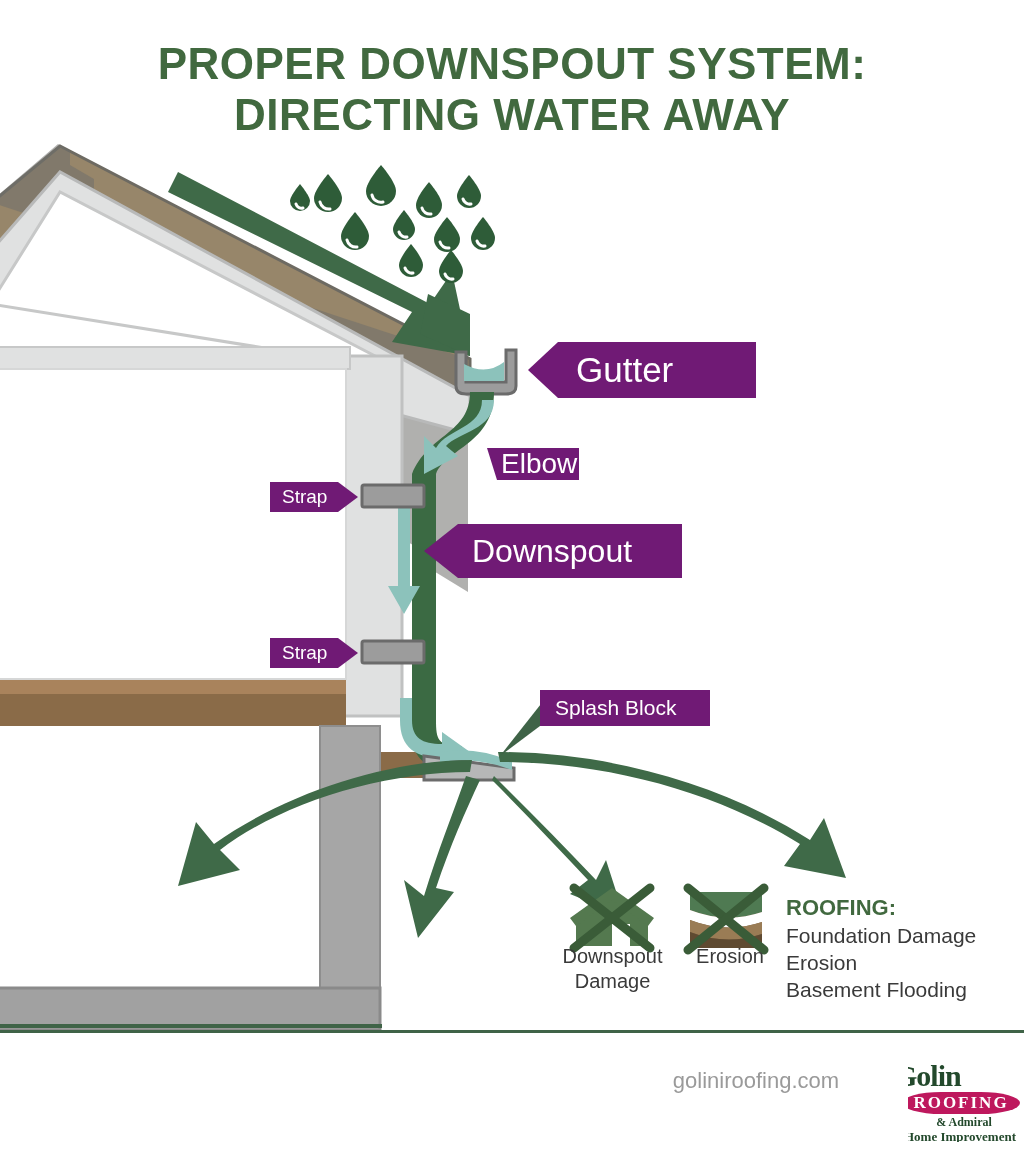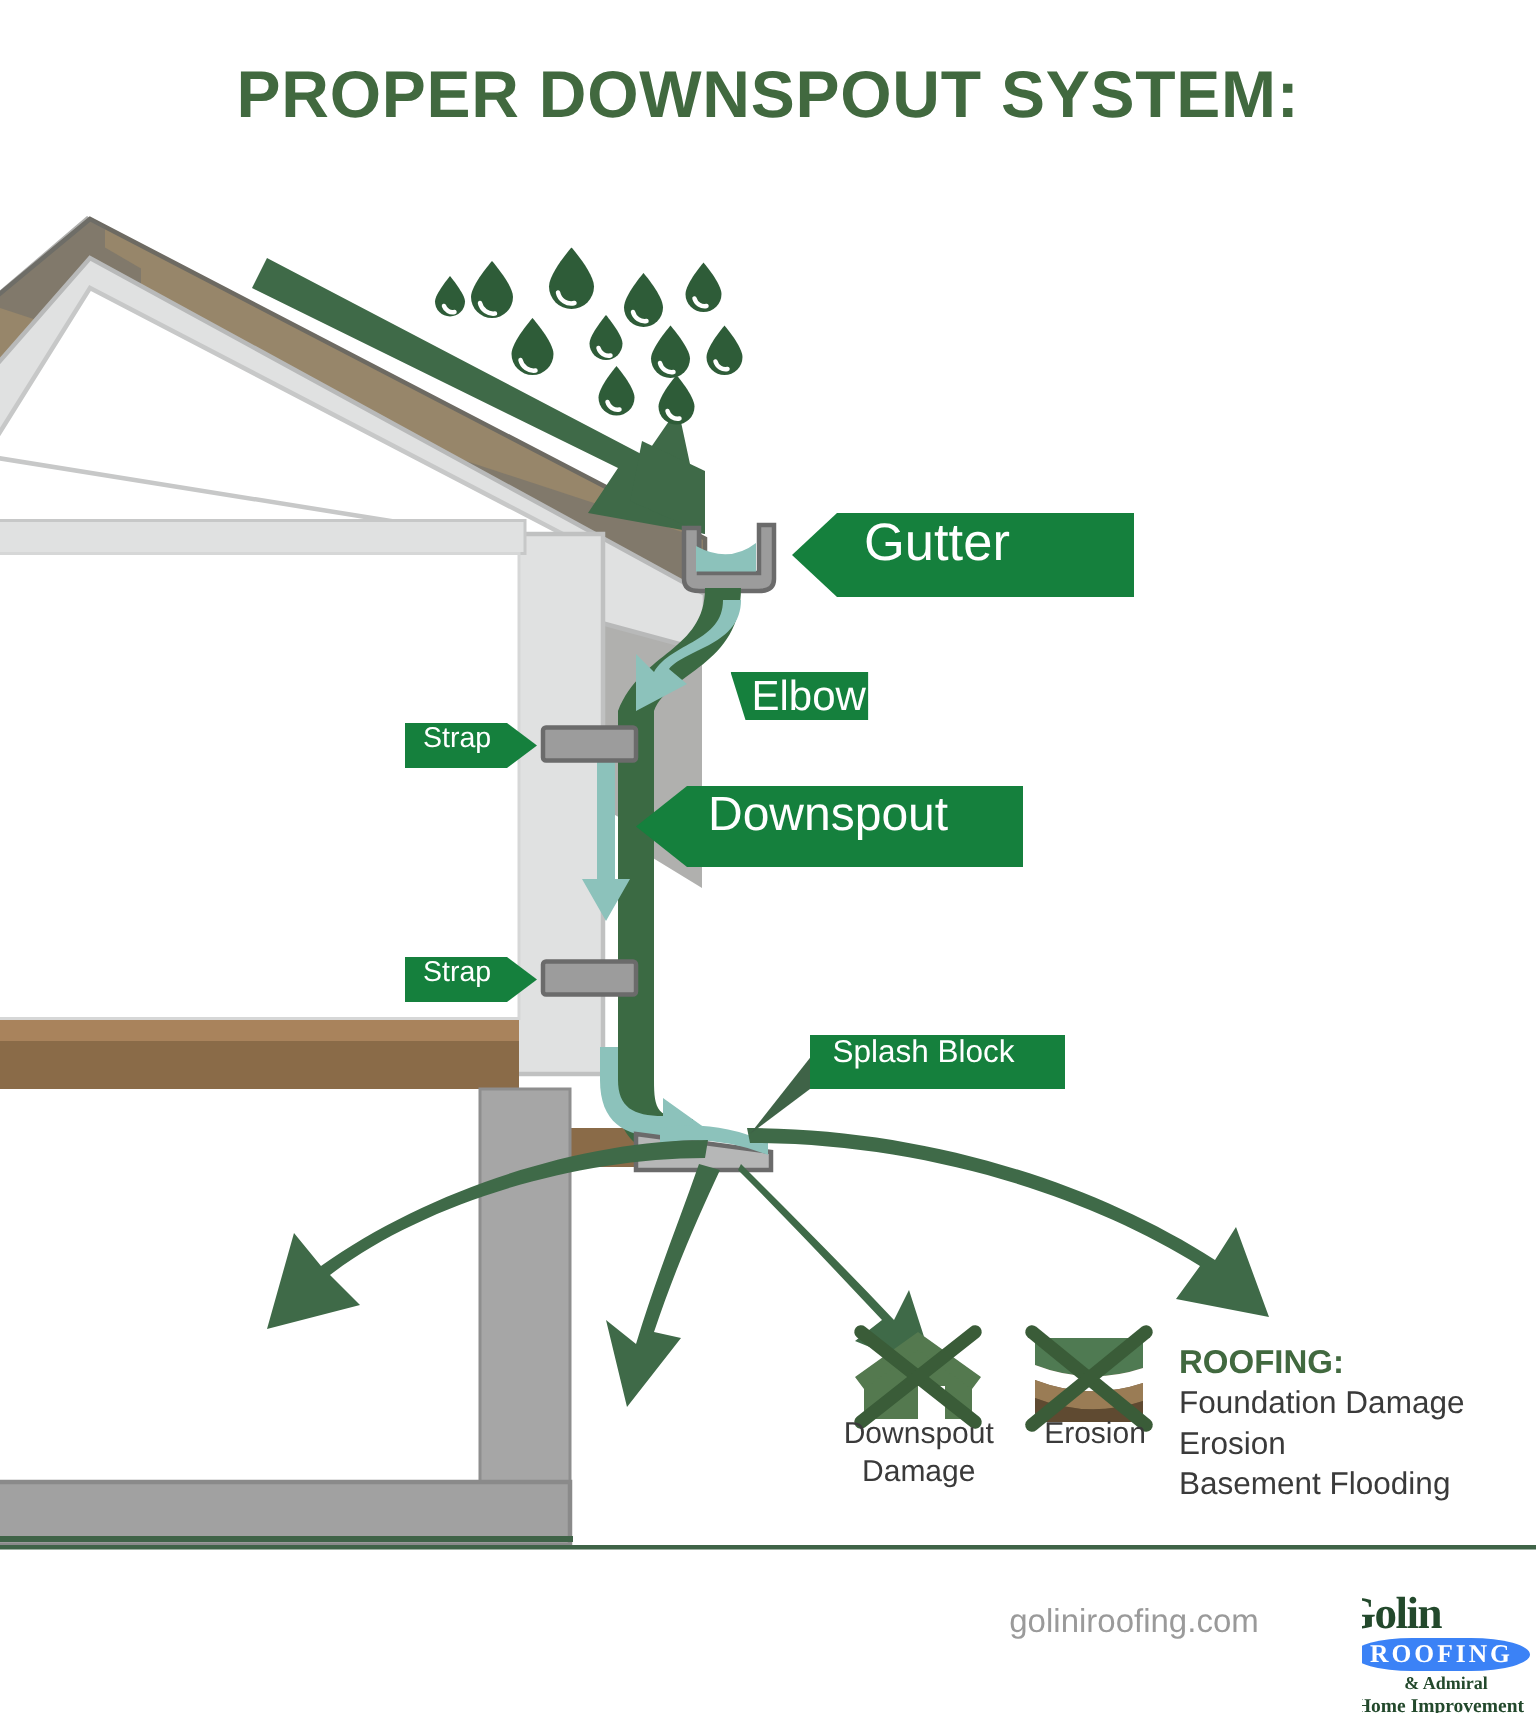--- a/index.html
+++ b/index.html
@@ -22,23 +22,23 @@
     font-size:44px;
     line-height:1.17;
     letter-spacing:0.5px;
     font-family:"Liberation Sans", sans-serif;
   }
   .title .l2{display:block;}
 
   
   .callout{
     position:absolute;
-    background:#15803d;
+    background:#701a75;
     color:#ffffff;
-    display:flex;
+    display:flex;align-items:center;
     font-family:"Liberation Sans", sans-serif;
     box-sizing:border-box;
   }
   .callout span{display:block;white-space:nowrap;}
 
   .co-gutter{
     left:528px;top:338px;width:228px;height:56px;
     padding-left:48px;font-size:35px;
     clip-path:polygon(0% 50%, 30px 0%, 100% 0%, 100% 100%, 30px 100%);
   }
@@ -101,21 +101,21 @@
   .logo{
     position:absolute;left:908px;top:1058px;width:116px;height:80px;
     overflow:hidden;
   }
   .logo .lg-top{
     color:#23492c;font-weight:bold;font-size:30px;line-height:0.95;
     font-family:"Liberation Serif", serif;letter-spacing:-1px;
     margin-left:-14px;
   }
   .logo .lg-band{
-    background:#3b82f6;color:#ffffff;font-weight:bold;font-size:17px;
+    background:#be185d;color:#ffffff;font-weight:bold;font-size:17px;
     letter-spacing:2px;text-align:center;padding:1px 0;margin-top:1px;
     font-family:"Liberation Serif", serif;
     border-radius:40% / 60%;
     margin-left:-6px;width:118px;
   }
   .logo .lg-l3{
     color:#23492c;font-weight:bold;font-size:12px;text-align:center;
     font-family:"Liberation Serif", serif;margin-top:1px;margin-left:-4px;
   }
   .logo .lg-l4{
@@ -123,20 +123,21 @@
     font-family:"Liberation Serif", serif;line-height:1.05;margin-left:-12px;
   }
 </style>
 </head>
 <body>
 
 <div class="stage">
 
   <div class="title">
     <span>PROPER DOWNSPOUT SYSTEM:</span>
+    <span class="l2">DIRECTING WATER AWAY</span>
   </div>
 
   <svg class="layer" viewBox="0 0 1024 1154">
     <defs>
       <marker id="none"></marker>
     </defs>
 
     <g>
 
       <polygon points="-10,200 60,142 470,355 470,392 -10,248" fill="#97866a" stroke="#6d6a62" stroke-width="3"></polygon>

